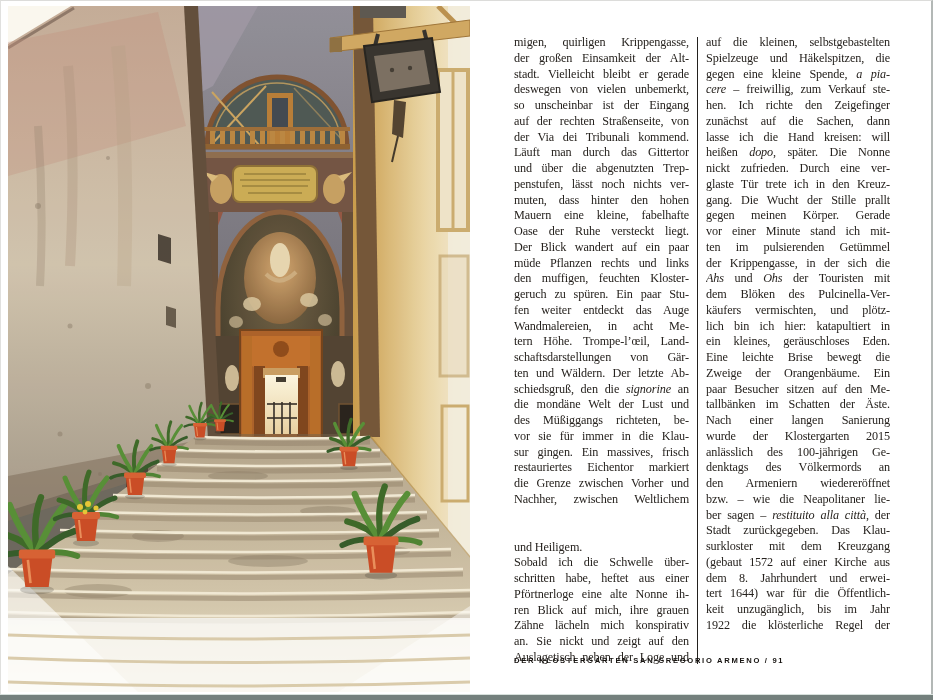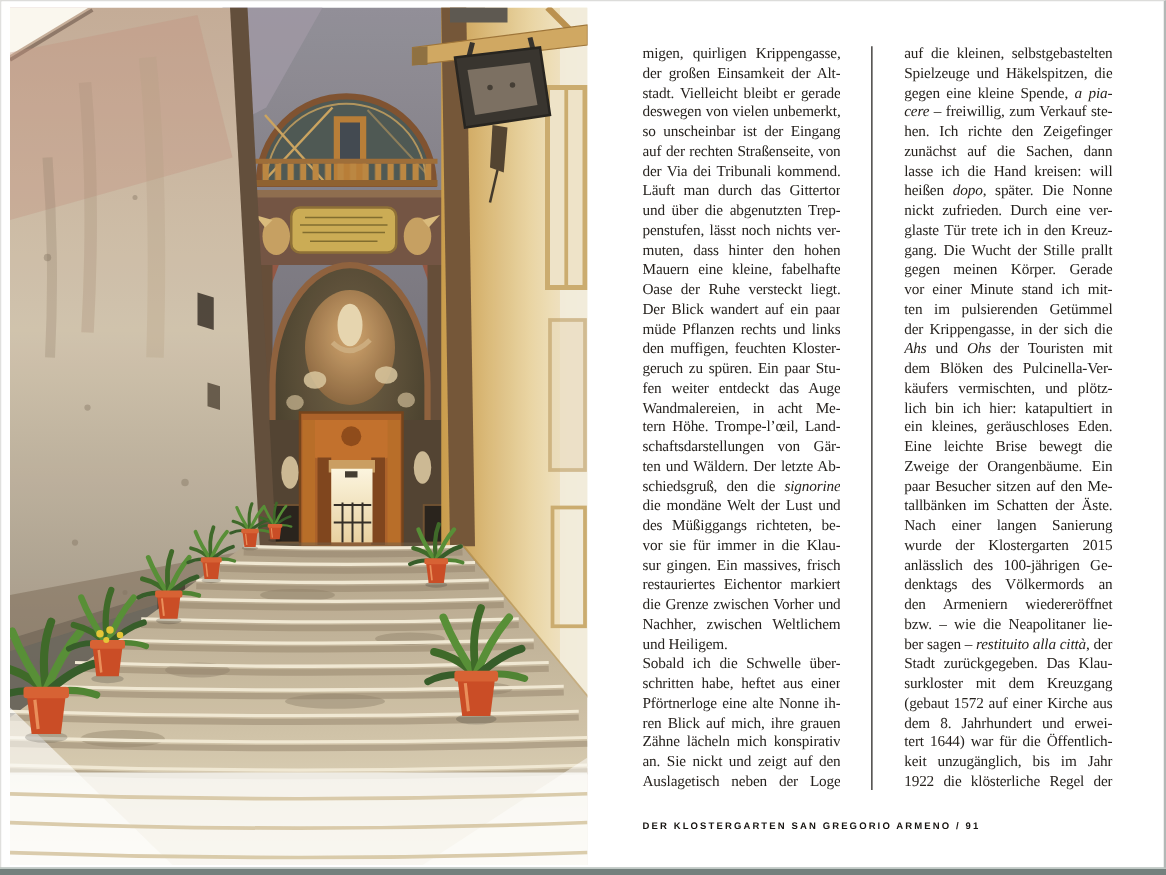--- a/index.html
+++ b/index.html
@@ -14,28 +14,27 @@
   .bottom-strip{
     position:absolute;left:0;right:0;bottom:0;height:5px;
     background:#74807d;border-top:1px solid #d7e0dc;
   }
   .photo{
     position:absolute;left:8px;top:6px;width:462px;height:686px;
   }
   .text-area{
     position:absolute;left:514px;top:35px;width:376px;display:flex;align-items:stretch;
     color:#26221e;
-    gap:17px;
   }
   .col{font-size:12.2px;line-height:15.75px;letter-spacing:-0.12px;}
   .col-left{width:175px;}
   .col-right{width:184px;}
   .divider{width:1px;background:#23211e;margin:2px 8px 2px 8px;}
   .tl{height:15.75px;overflow:hidden;text-align:justify;text-align-last:justify;}
-  .tl.pe{text-align-last:left;}
+  .tl.pe{text-align-last:left;margin-top:32px;}
   .tl em{}
   .footer{
     position:absolute;left:514px;top:656px;width:376px;
     font-family:"Liberation Sans", sans-serif;font-weight:bold;font-size:7.6px;
     letter-spacing:1.7px;color:#15120f;white-space:nowrap;
   }
 </style>
 </head>
 <body>
 

